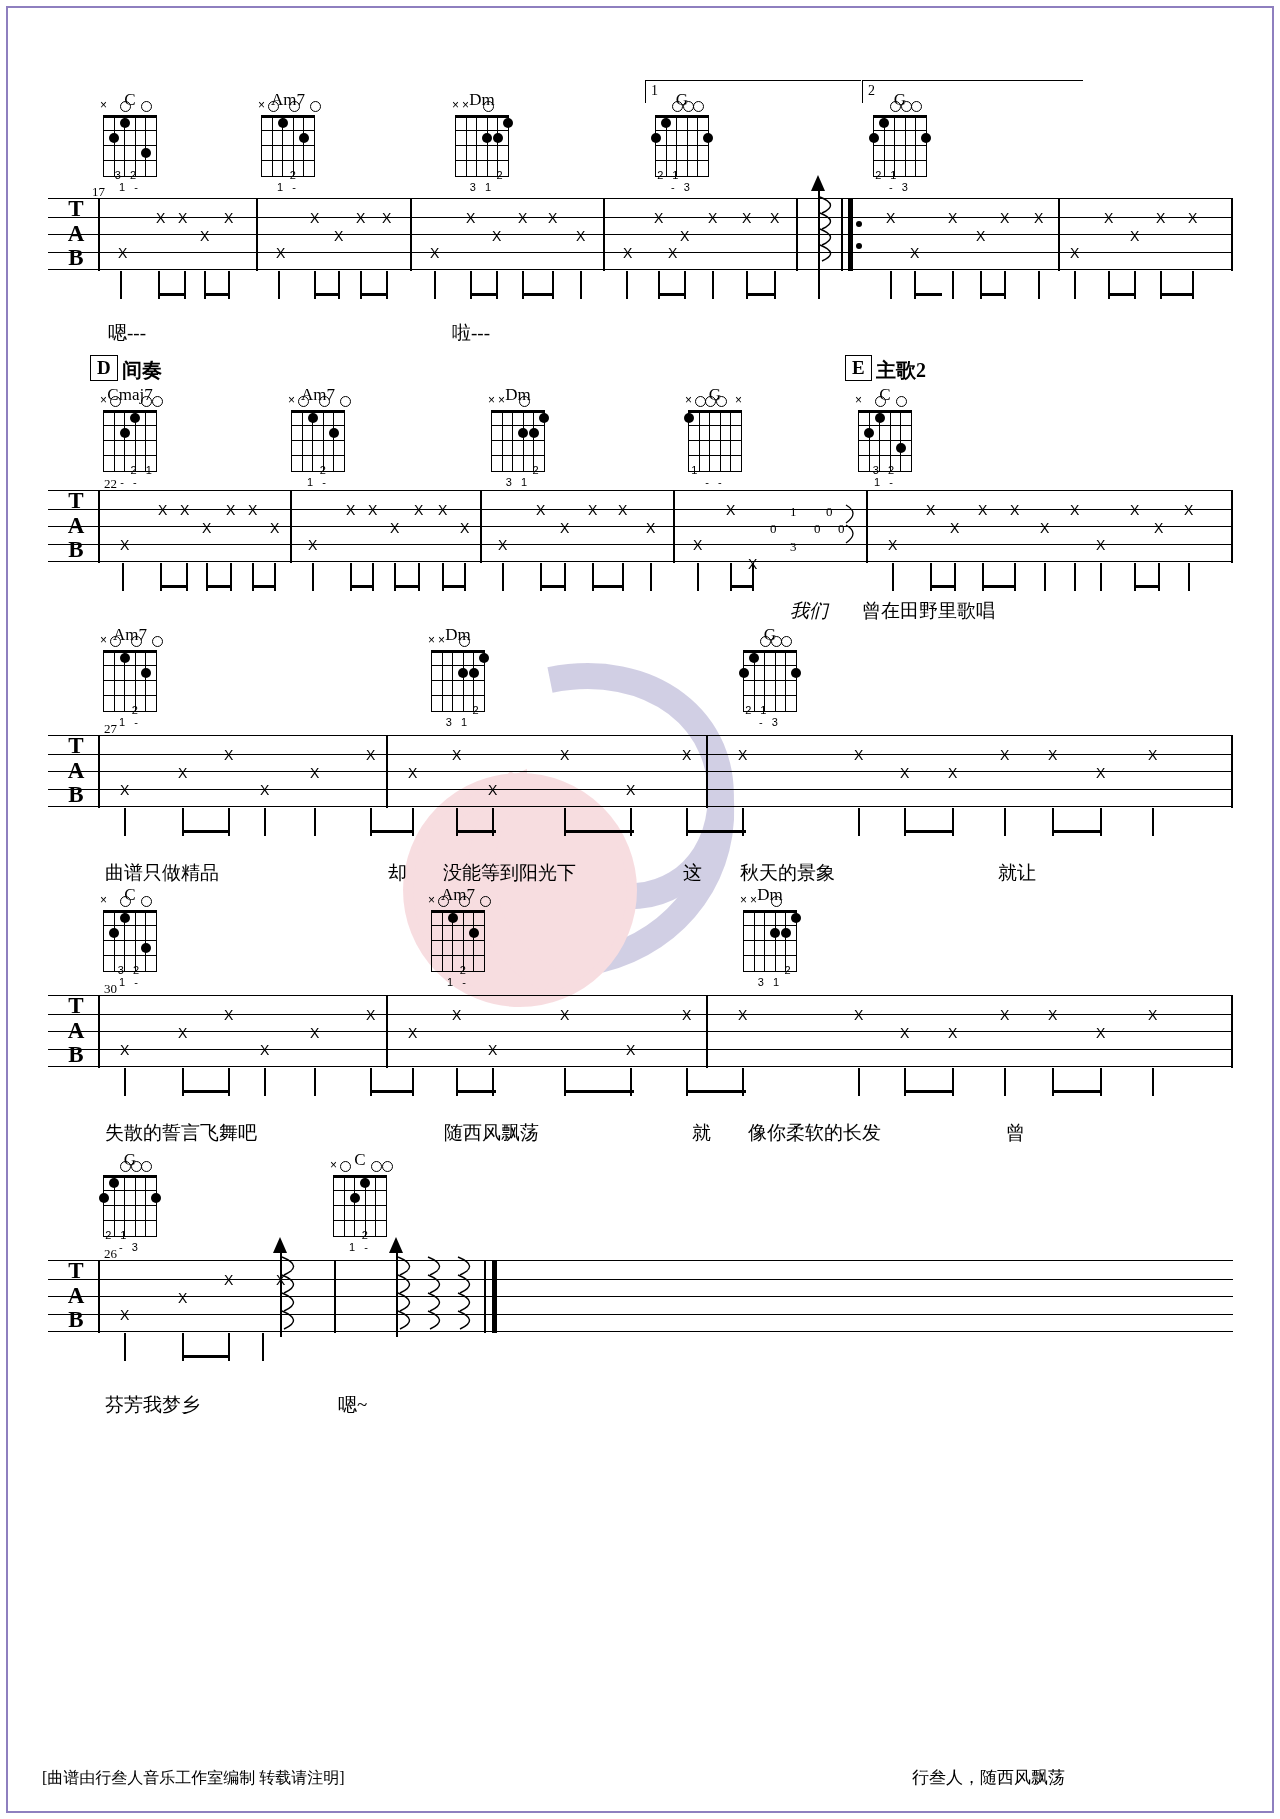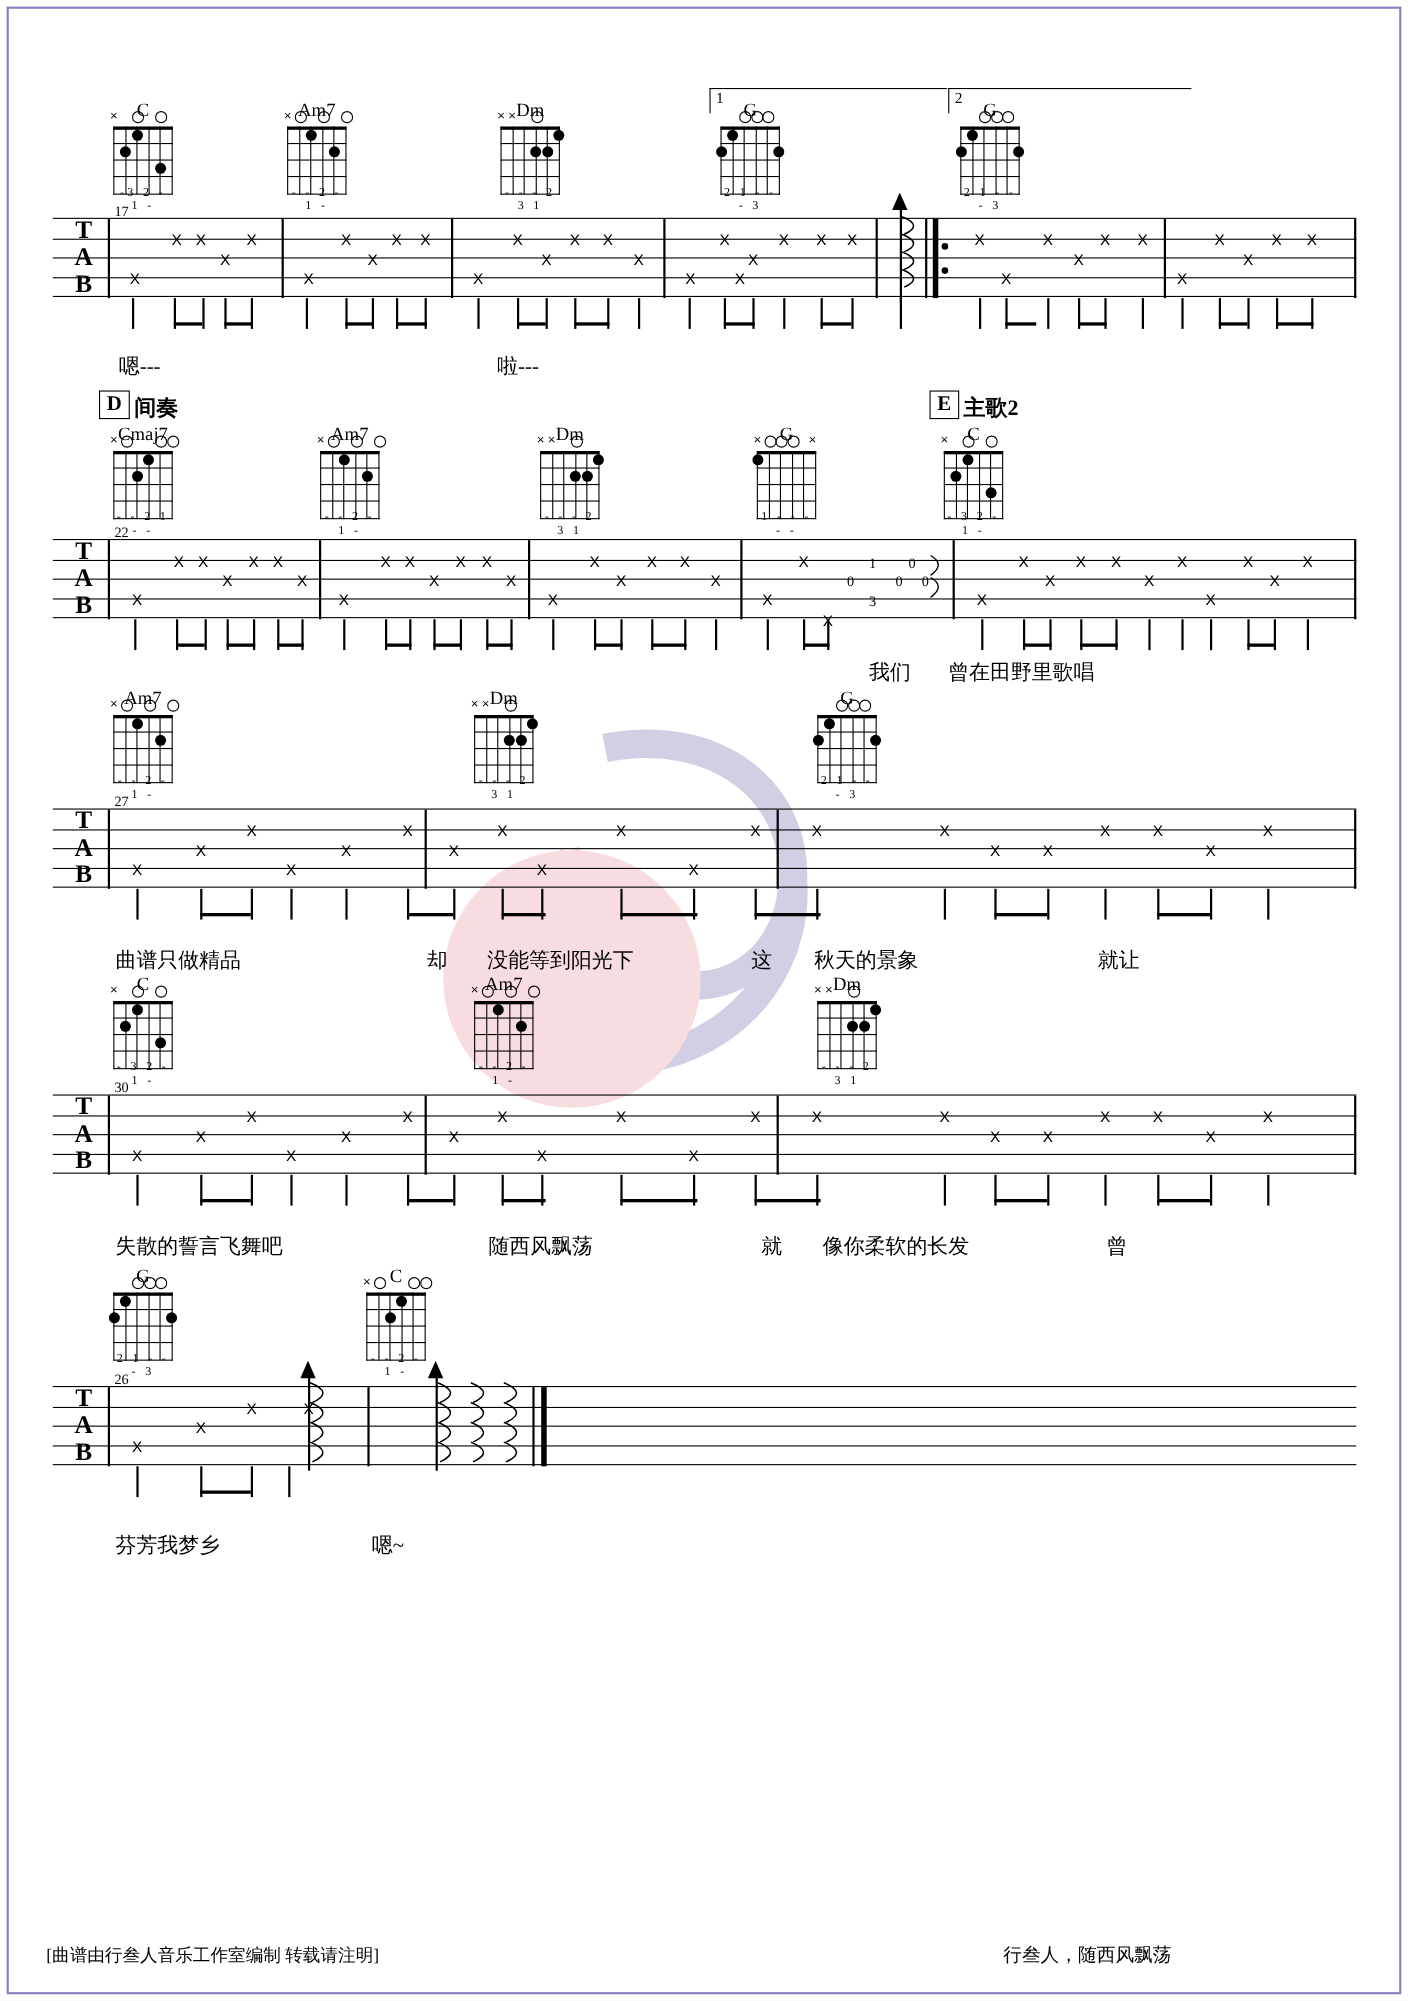--- a/index.html
+++ b/index.html
@@ -45,21 +45,21 @@
   .grid .nut{position:absolute;left:0;top:0;width:54px;height:3px;background:#000;}
   .grid .gh{position:absolute;left:0;width:54px;height:1.1px;background:#000;}
   .grid .gv{position:absolute;top:0;width:1.1px;height:62px;background:#000;}
   .dot{position:absolute;width:10px;height:10px;border-radius:50%;background:#000;}
   .omark{
     position:absolute;top:-14px;width:9px;height:9px;border:1.3px solid #000;border-radius:50%;
   }
   .xmark{position:absolute;top:-16px;font-size:12px;line-height:12px;font-family:"Liberation Sans",sans-serif;}
   .fingering{
     position:absolute;bottom:-16px;left:0;width:54px;text-align:center;
-    font-size:11px;letter-spacing:3px;font-family:Liberation Serif, serif;
+    font-size:11px;letter-spacing:3px;font-family:Liberation Sans, sans-serif;
   }
   
   .nx{position:absolute;font-size:14px;font-family:"Liberation Sans",sans-serif;line-height:14px;}
   .nn{position:absolute;font-size:13px;font-family:"Liberation Serif",serif;line-height:13px;}
   
   .stem{position:absolute;width:1.5px;background:#000;}
   .beam{position:absolute;height:3px;background:#000;}
   
   .lyric{position:absolute;font-family:"Liberation Serif",serif;font-size:19px;white-space:nowrap;}
   
@@ -222,21 +222,21 @@
         <div class="dot" style="left:48px;top:18px"></div>
         <div class="fingering">2 1 - - - 3</div>
       </div>
     </div>
 
     <div class="staff" style="top:118px;">
       <div class="line l1"></div>
         <div class="line l2"></div>
         <div class="line l3"></div>
       <div class="tabword">T<br>A<br>B</div>
-      <div class="barnum" style="left:56px;top:-15px;">17</div>
+      <div class="barnum" style="left:44px;top:-15px;">17</div>
       <div class="bar" style="left:50px;"></div>
       <div class="bar" style="left:208px;"></div>
       <div class="bar" style="left:362px;"></div>
       <div class="bar" style="left:555px;"></div>
       <div class="bar" style="left:748px;"></div>
       <div class="thickbar" style="left:800px;"></div>
       <div class="bar" style="left:793px;"></div>
       <div class="repeat-dots" style="left:808px;top:22px;"></div>
       <div class="repeat-dots" style="left:808px;top:44px;"></div>
       <div class="bar" style="left:1010px;"></div>
@@ -566,21 +566,21 @@
       <div class="beam" style="left:934px;top:94px;width:34px;"></div>
       <div class="stem" style="left:996px;top:72px;height:28px;"></div>
       <div class="stem" style="left:1026px;top:72px;height:28px;"></div>
       <div class="stem" style="left:1052px;top:72px;height:28px;"></div>
       <div class="stem" style="left:1086px;top:72px;height:28px;"></div>
       <div class="beam" style="left:1086px;top:94px;width:26px;"></div>
       <div class="stem" style="left:1110px;top:72px;height:28px;"></div>
       <div class="stem" style="left:1140px;top:72px;height:28px;"></div>
     </div>
 
-    <div class="lyric" style="left:790px;top:243px;">我们</div>
+    <div class="lyric" style="left:790px;top:243px;font-style:italic;">我们</div>
     <div class="lyric" style="left:862px;top:243px;">曾在田野里歌唱</div>
   </div>
 
   <div class="system" style="top:630px;">
 
     <div class="chordbox" style="left:100px;top:20px;">
       <div class="chordname">Am7</div>
       <div class="grid">
         <div class="nut"></div>
         <div class="gh" style="top:15px"></div>

